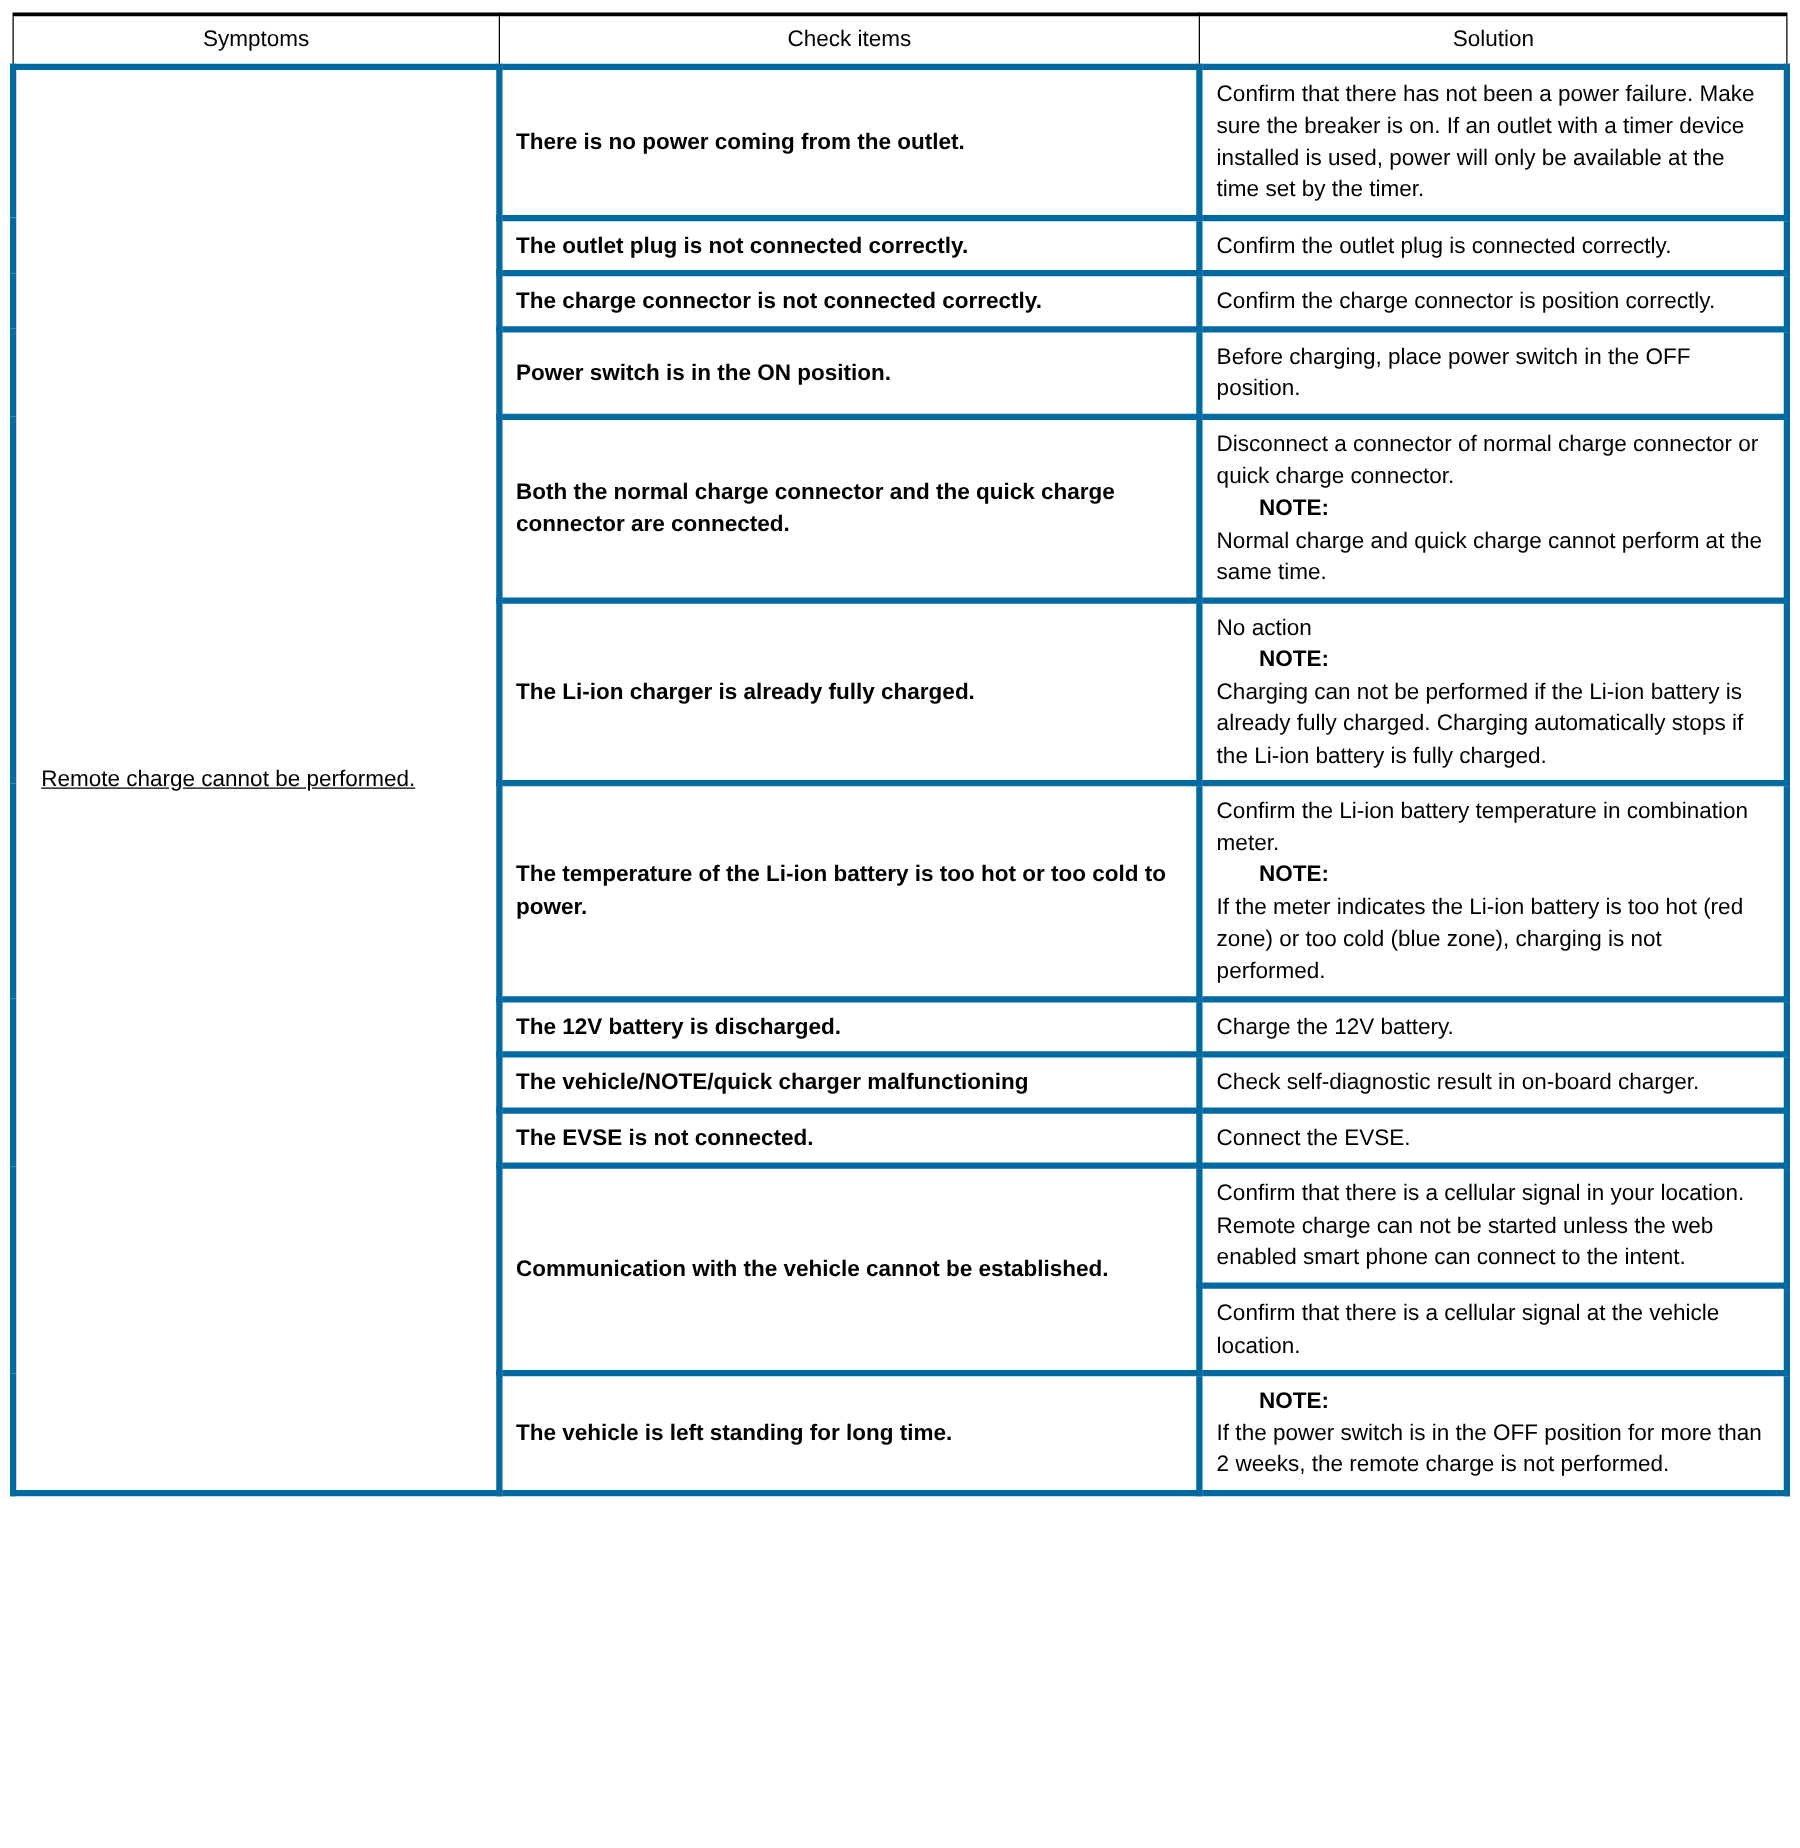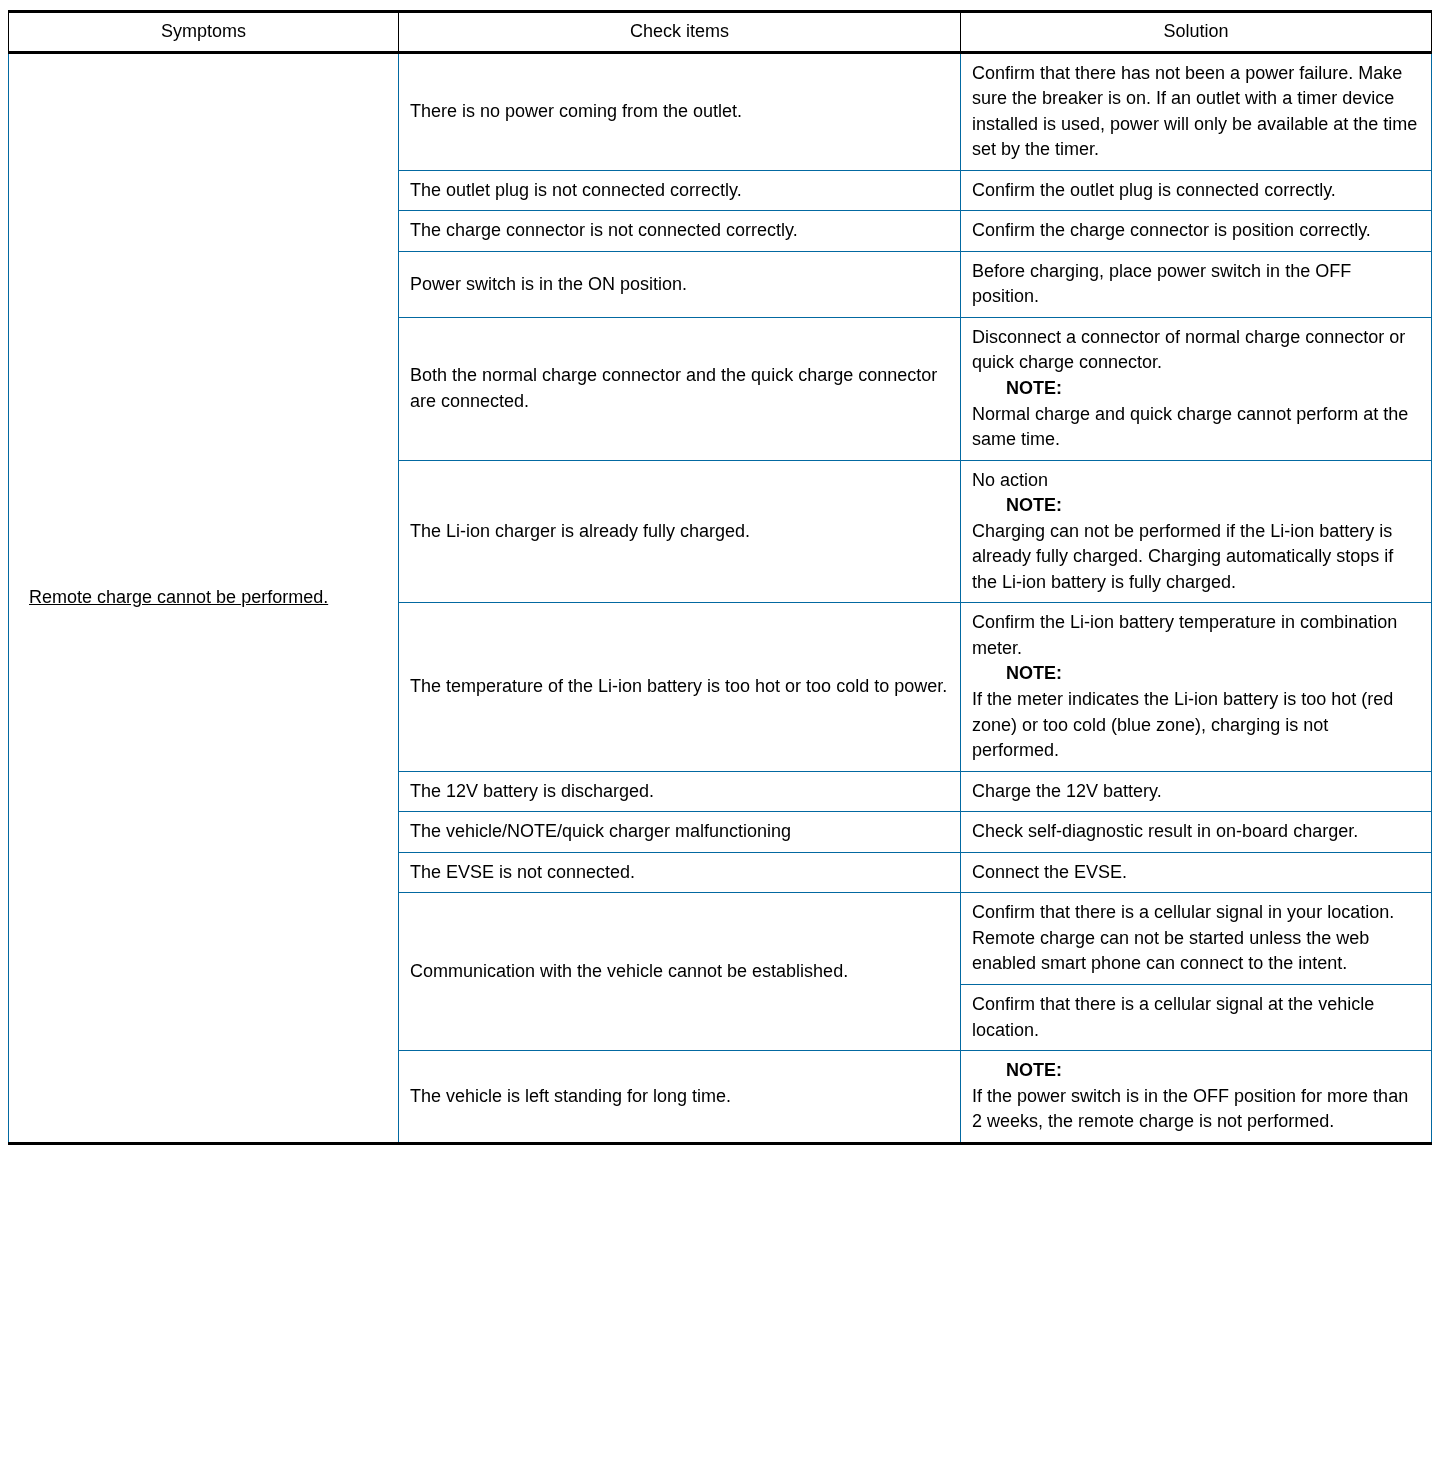--- a/index.html
+++ b/index.html
@@ -31,32 +31,33 @@
   col.c-check    { width: 39.5%; }
   col.c-solution { width: 33.1%; }
   th {
     font-weight: normal;
     text-align: center;
     border: 1px solid #000;
     border-bottom: 3px solid #000;
     padding: 6px 8px;
   }
   td {
-    border: 1px solid #0369a1;
+    border: 5px solid #0369a1;
     padding: 7px 11px;
     vertical-align: middle;
   }
   td.symptom {
     vertical-align: middle;
     padding-left: 20px;
     padding-right: 40px;
     text-decoration: underline;
   }
   td.check {
     vertical-align: middle;
+    font-weight: bold;
   }
   td.solution {
     vertical-align: middle;
   }
   .bold { font-weight: bold; margin-left: 34px; }
 </style>
 </head>
 <body>
 
 <div class="page">

